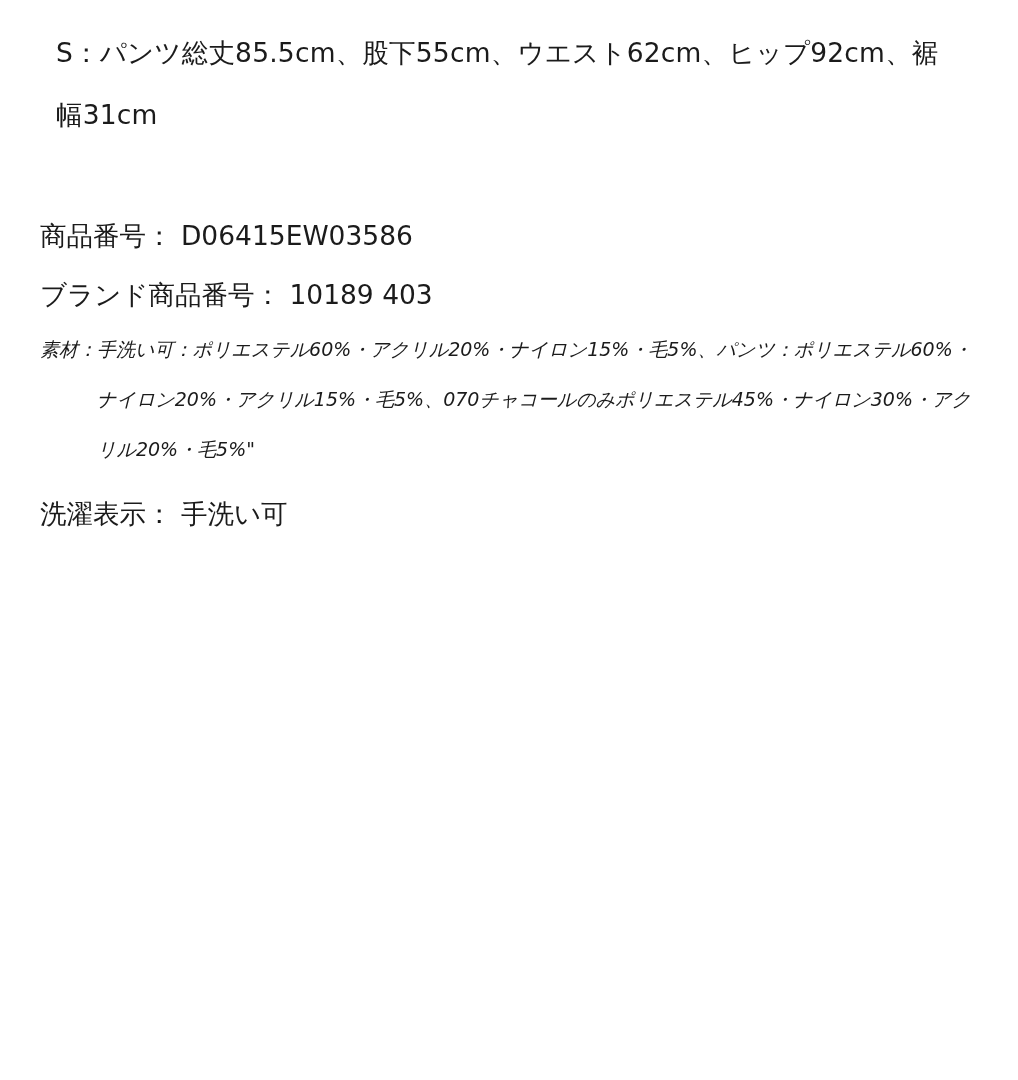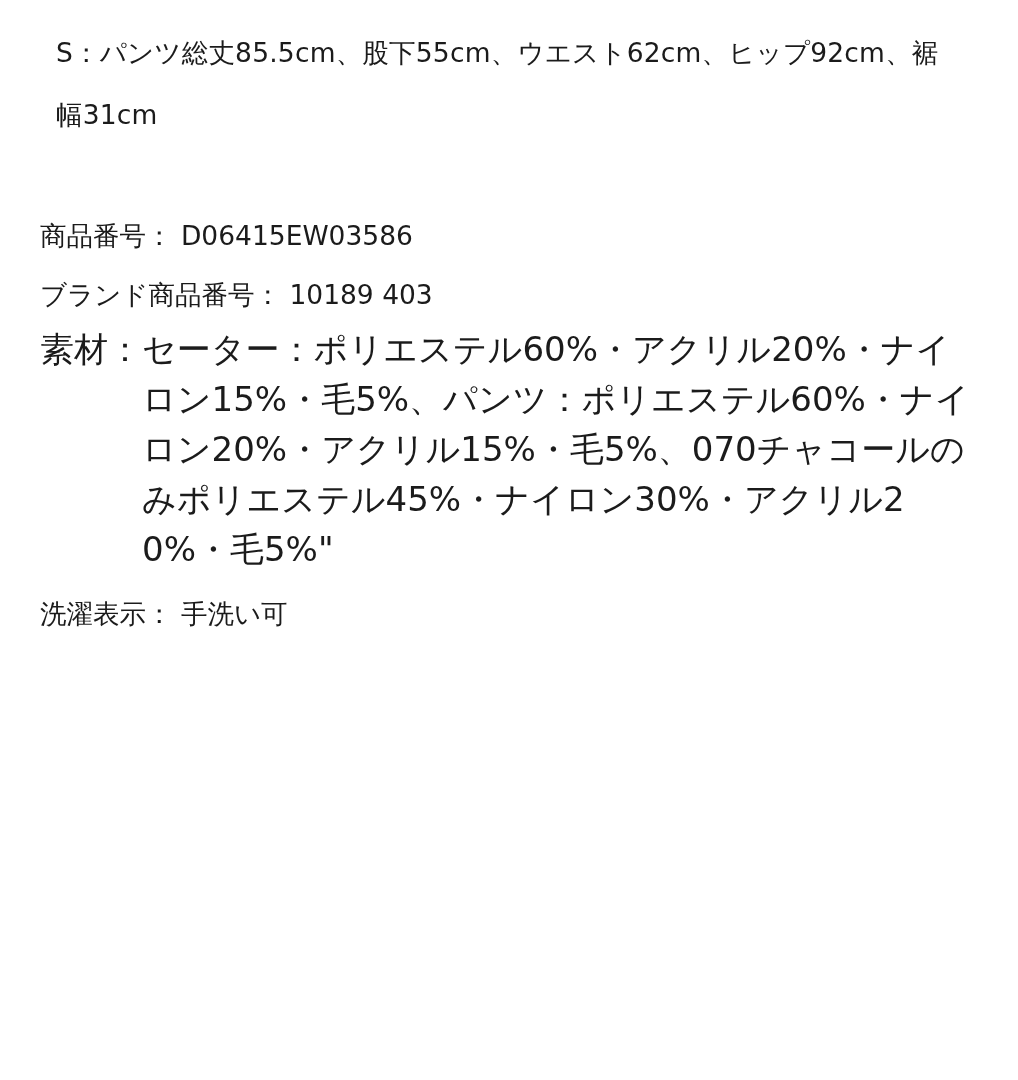--- a/index.html
+++ b/index.html
@@ -39,23 +39,24 @@
     color: #1b1b1b;
     margin: 0;
     display: block;
   }
   .meta-line .label {
     white-space: nowrap;
   }
   .material-row {
     display: flex;
     align-items: flex-start;
-    font-size: 34px;
+    font-size: 19px;
     line-height: 50px;
     color: #1b1b1b;
+    font-style: italic;
   }
   .material-row .label {
     flex: 0 0 auto;
     white-space: nowrap;
     line-height: 50px;
   }
   .material-row .value {
     flex: 1 1 auto;
     line-height: 50px;
     word-break: break-all;
@@ -86,21 +87,21 @@
     </div>
 
     <div class="meta-line">
       <span class="label">ブランド商品番号：</span>
       <span class="value">10189 403</span>
     </div>
 
 
     <div class="material-row">
       <span class="label">素材：</span>
-      <span class="value">セーター：ポリエステル60%・アクリル20%・ナイロン15%・毛5%、パンツ：ポリエステル60%・ナイロン20%・アクリル15%・毛5%、070チャコールのみポリエステル45%・ナイロン30%・アクリル20%・毛5%"</span>
+      <span class="value">手洗い可：ポリエステル60%・アクリル20%・ナイロン15%・毛5%、パンツ：ポリエステル60%・ナイロン20%・アクリル15%・毛5%、070チャコールのみポリエステル45%・ナイロン30%・アクリル20%・毛5%"</span>
     </div>
 
     <div class="meta-line wash-line">
       <span class="label">洗濯表示：</span>
       <span class="value">手洗い可</span>
     </div>
 
   </div>
 
 </div>

